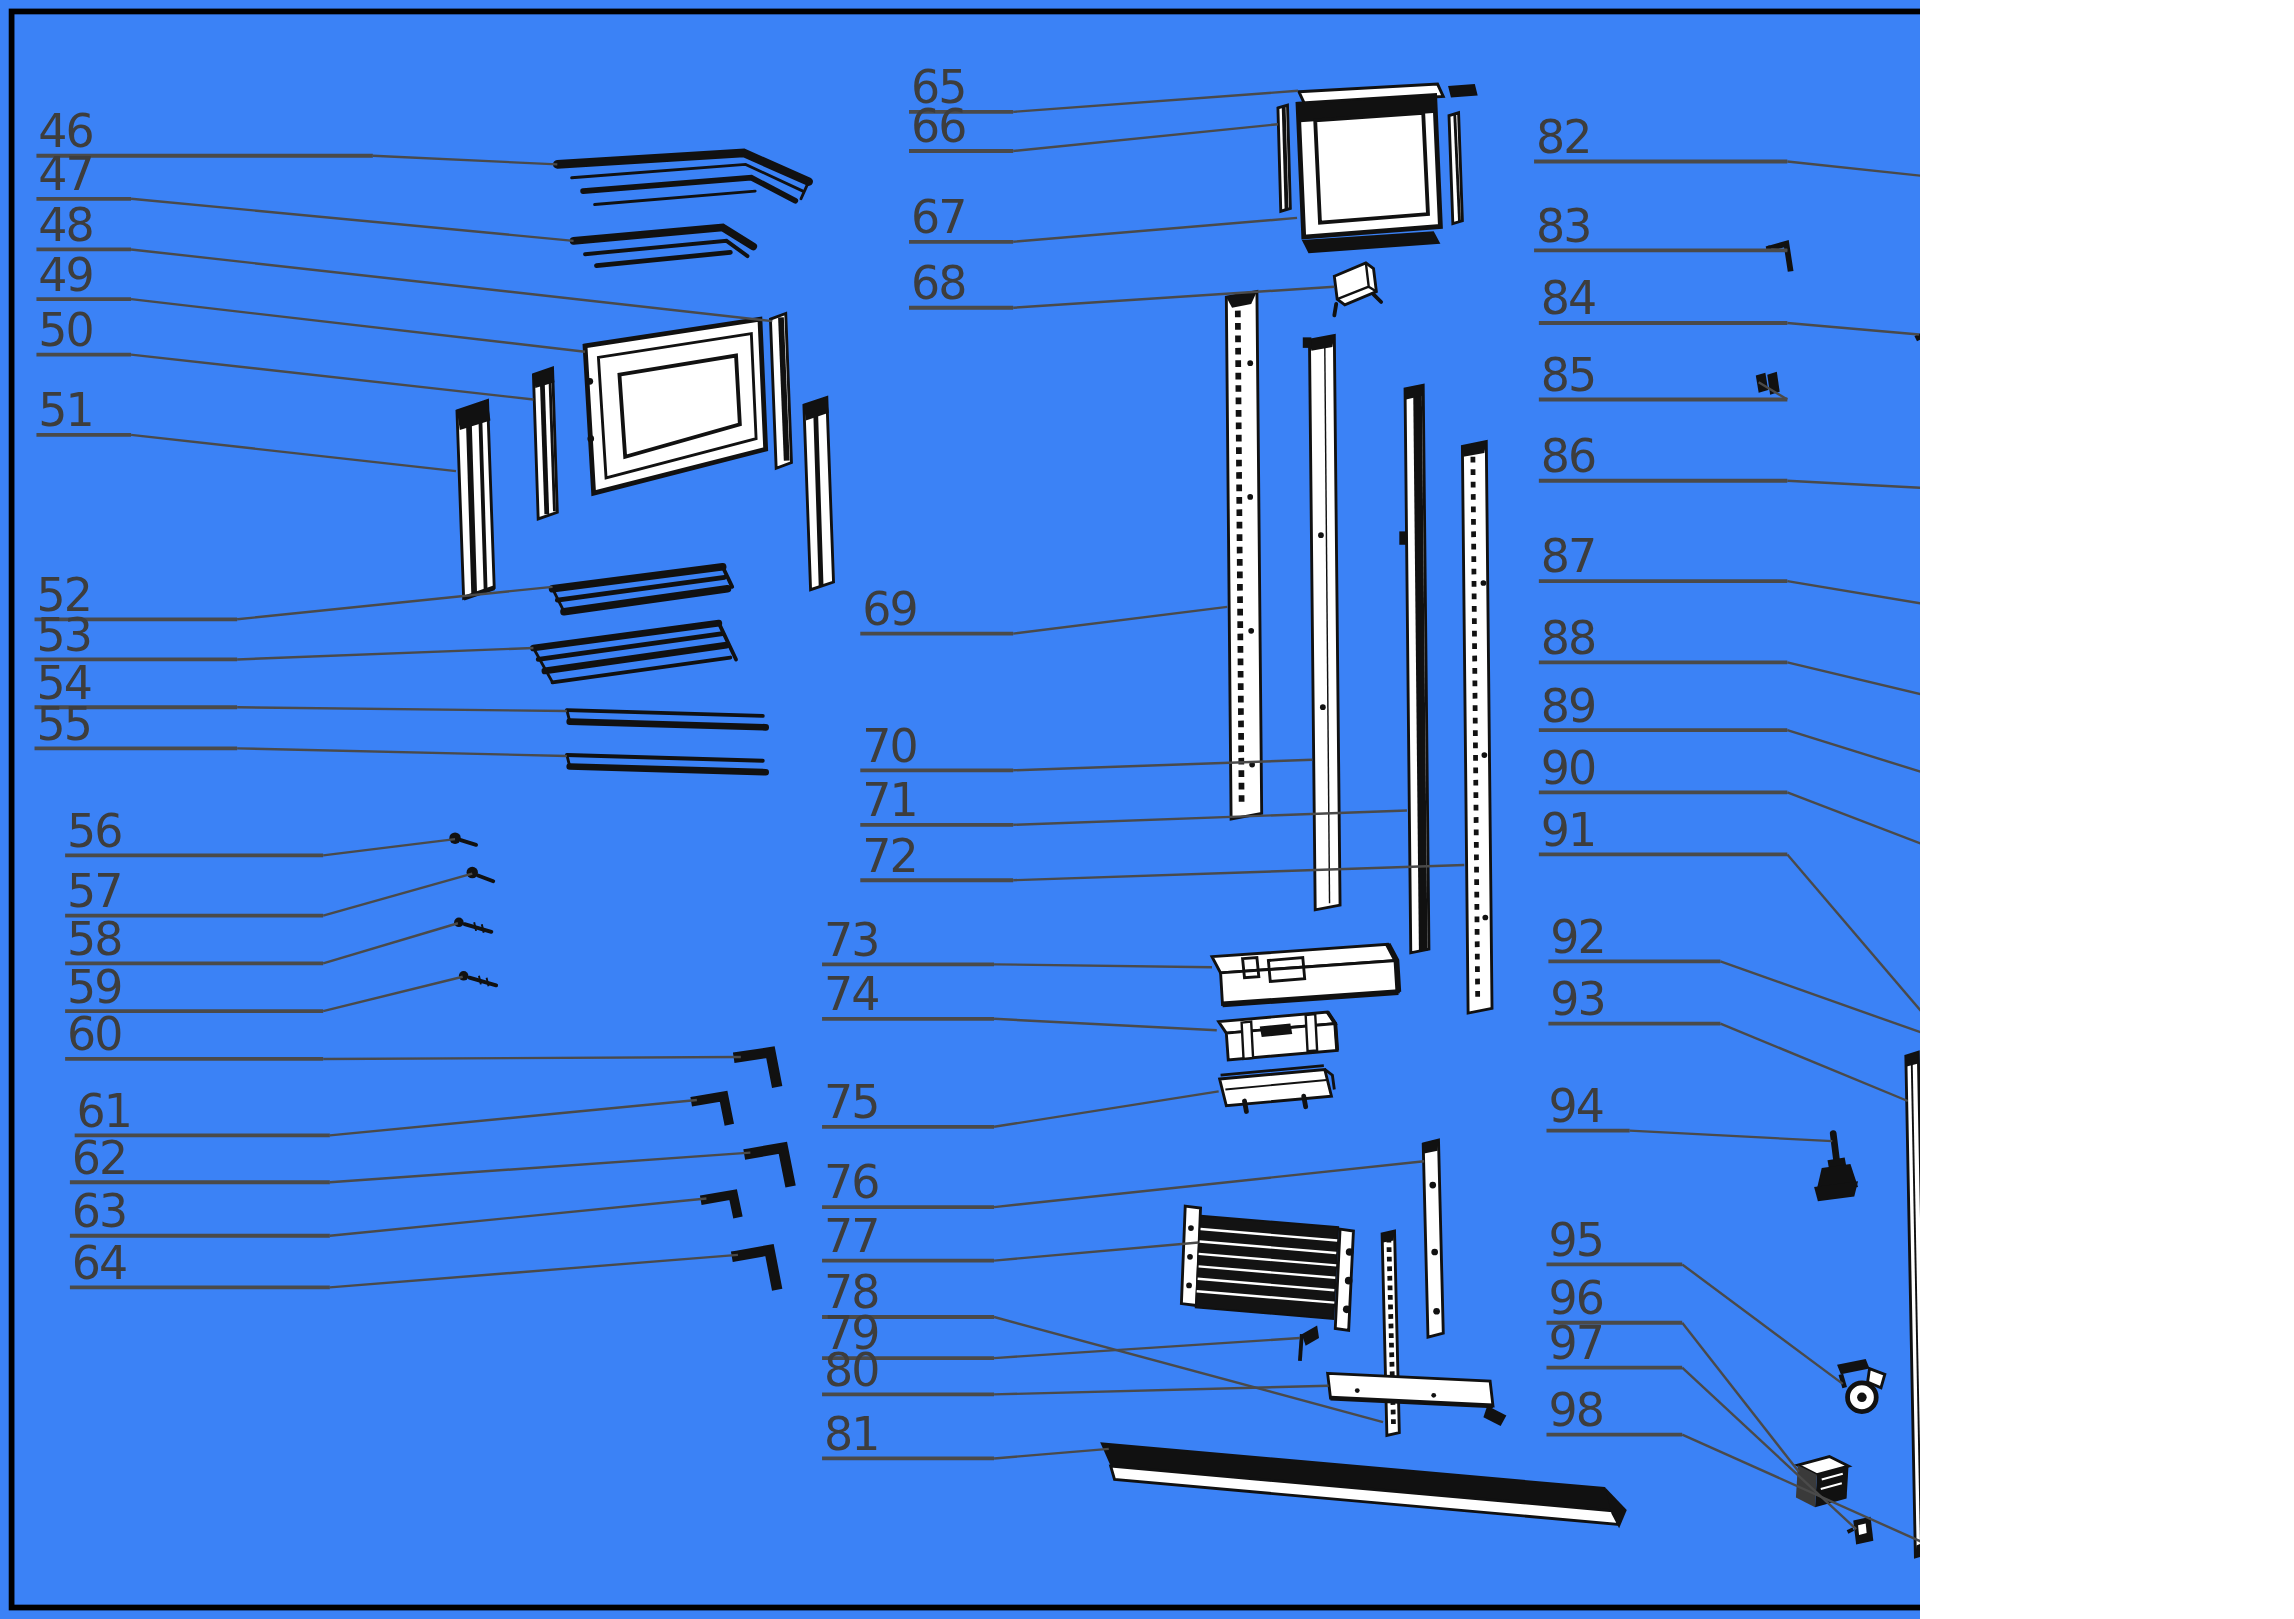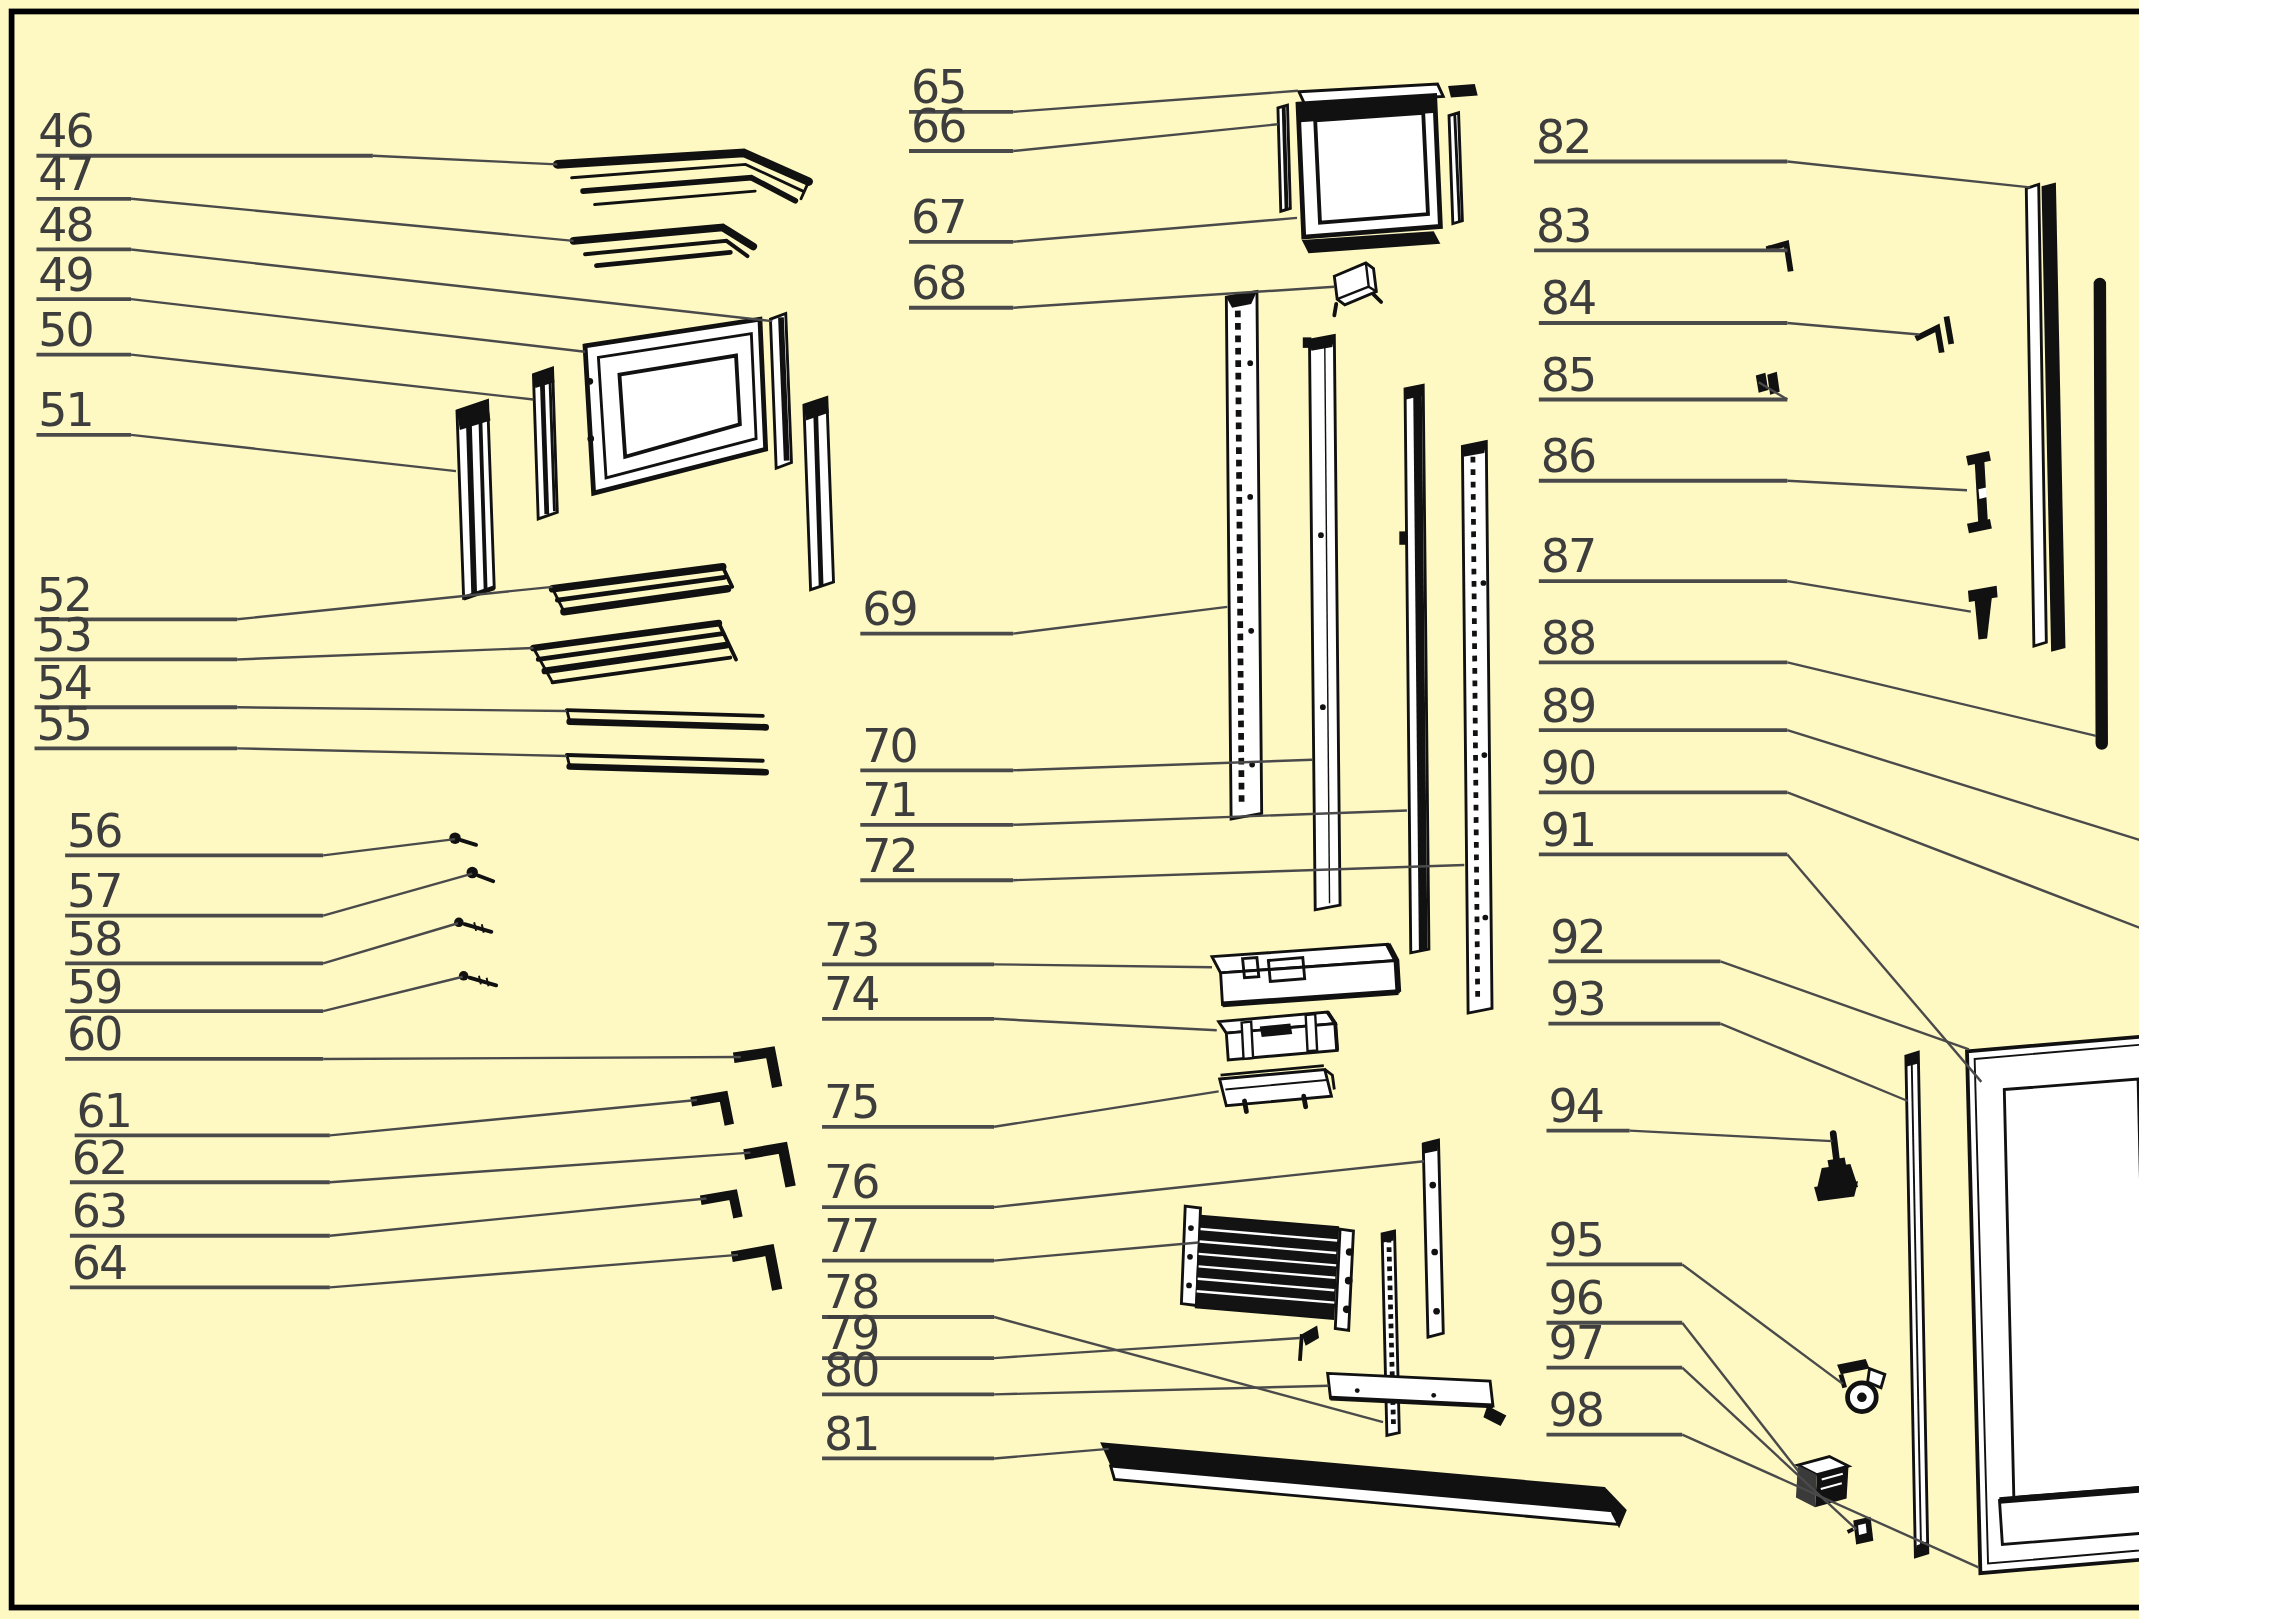--- a/index.html
+++ b/index.html
@@ -1,16 +1,16 @@
 <!DOCTYPE html>
 <html><head>
 <meta charset="utf-8">
 <style>
   html,body{margin:0;padding:0;background:#ffffff;}
-  .page{position:relative;width:2139px;height:1619px;background:#fef9c3;overflow:hidden;
+  .page{position:relative;width:1920px;height:1619px;background:#3b82f6;overflow:hidden;
         font-family:"DejaVu Sans",sans-serif;}
   svg{position:absolute;left:0;top:0;}
   .callout-num{font-family:"DejaVu Sans",sans-serif;font-size:48px;fill:#3d3d3d;letter-spacing:-2px;}
 </style>
 </head>
 <body>
 
 <div class="page">
 <svg width="2294" height="1619" viewBox="0 0 2400 1694">
 

